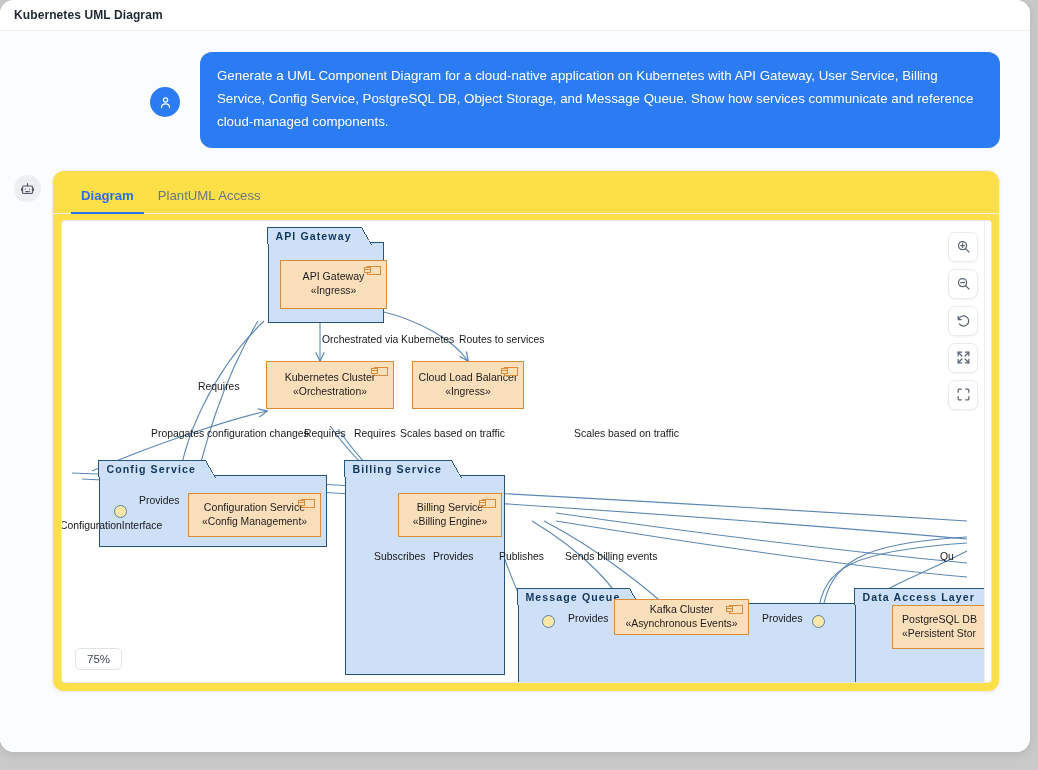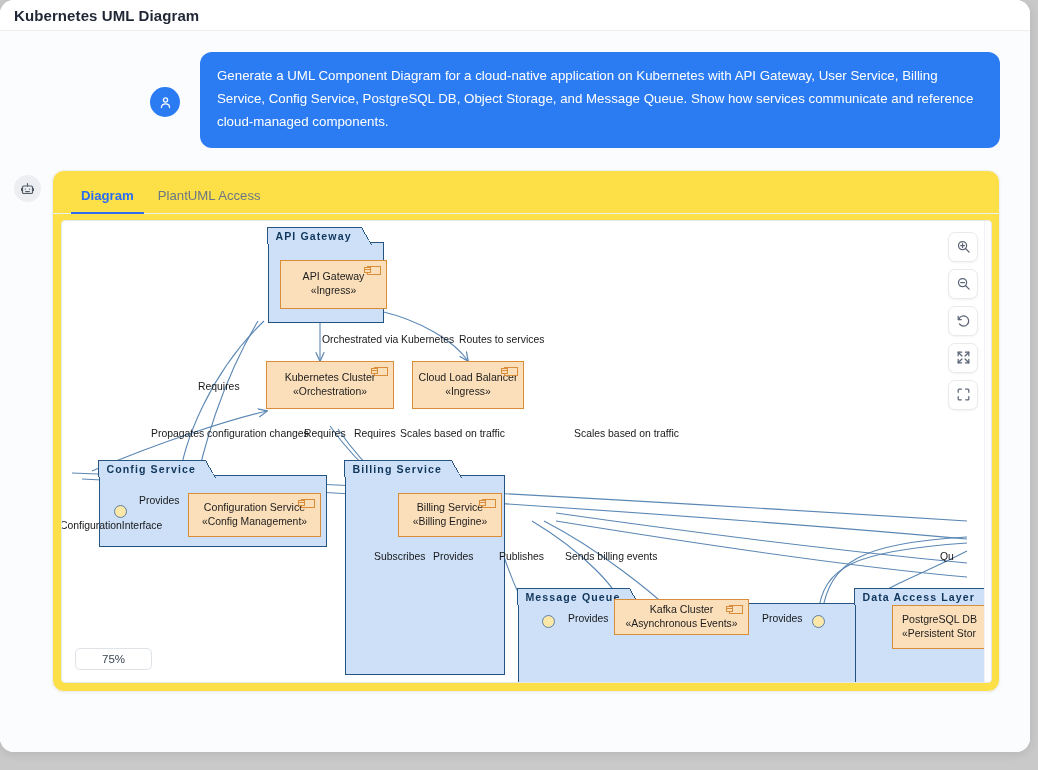--- a/index.html
+++ b/index.html
@@ -17,21 +17,21 @@
     box-shadow: 0 2px 10px rgba(0,0,0,0.10);
   }
   
   .titlebar {
     height: 31px; background: #ffffff;
     border-bottom: 1px solid #eceef1;
     display: flex; align-items: center;
     padding-left: 14px;
   }
   .titlebar .title {
-    font-size: 15px; font-weight: 700; color: #1f2734;
+    font-size: 12px; font-weight: 700; color: #1f2734;
     letter-spacing: .1px;
   }
   
   .content {
     position: absolute; top: 31px; left: 0; right: 0; bottom: 0;
     background: #fbfcfe;
     overflow: hidden;
   }
   
   .prompt-row {
@@ -94,21 +94,21 @@
     background: #fff;
     overflow: hidden;
   }
   .diagram-canvas {
     position: absolute; inset: 0;
     overflow: hidden;
   }
   .zoom-badge {
     position: absolute; left: 13px; bottom: 12px;
     background: #fff; border: 1px solid #dfe3e8; border-radius: 5px;
-    font-size: 11.5px; color: #3c4654; padding: 4px 26px;
+    font-size: 11.5px; color: #3c4654; padding: 4px 11px;
     z-index: 6;
   }
   .vtoolbar {
     position: absolute; right: 13px; top: 11px;
     display: flex; flex-direction: column; gap: 7px; z-index: 7;
   }
   .vbtn {
     width: 30px; height: 30px; border-radius: 7px;
     background: #fff; border: 1px solid #e8eaee;
     box-shadow: 0 1px 2px rgba(16,24,40,0.05);

